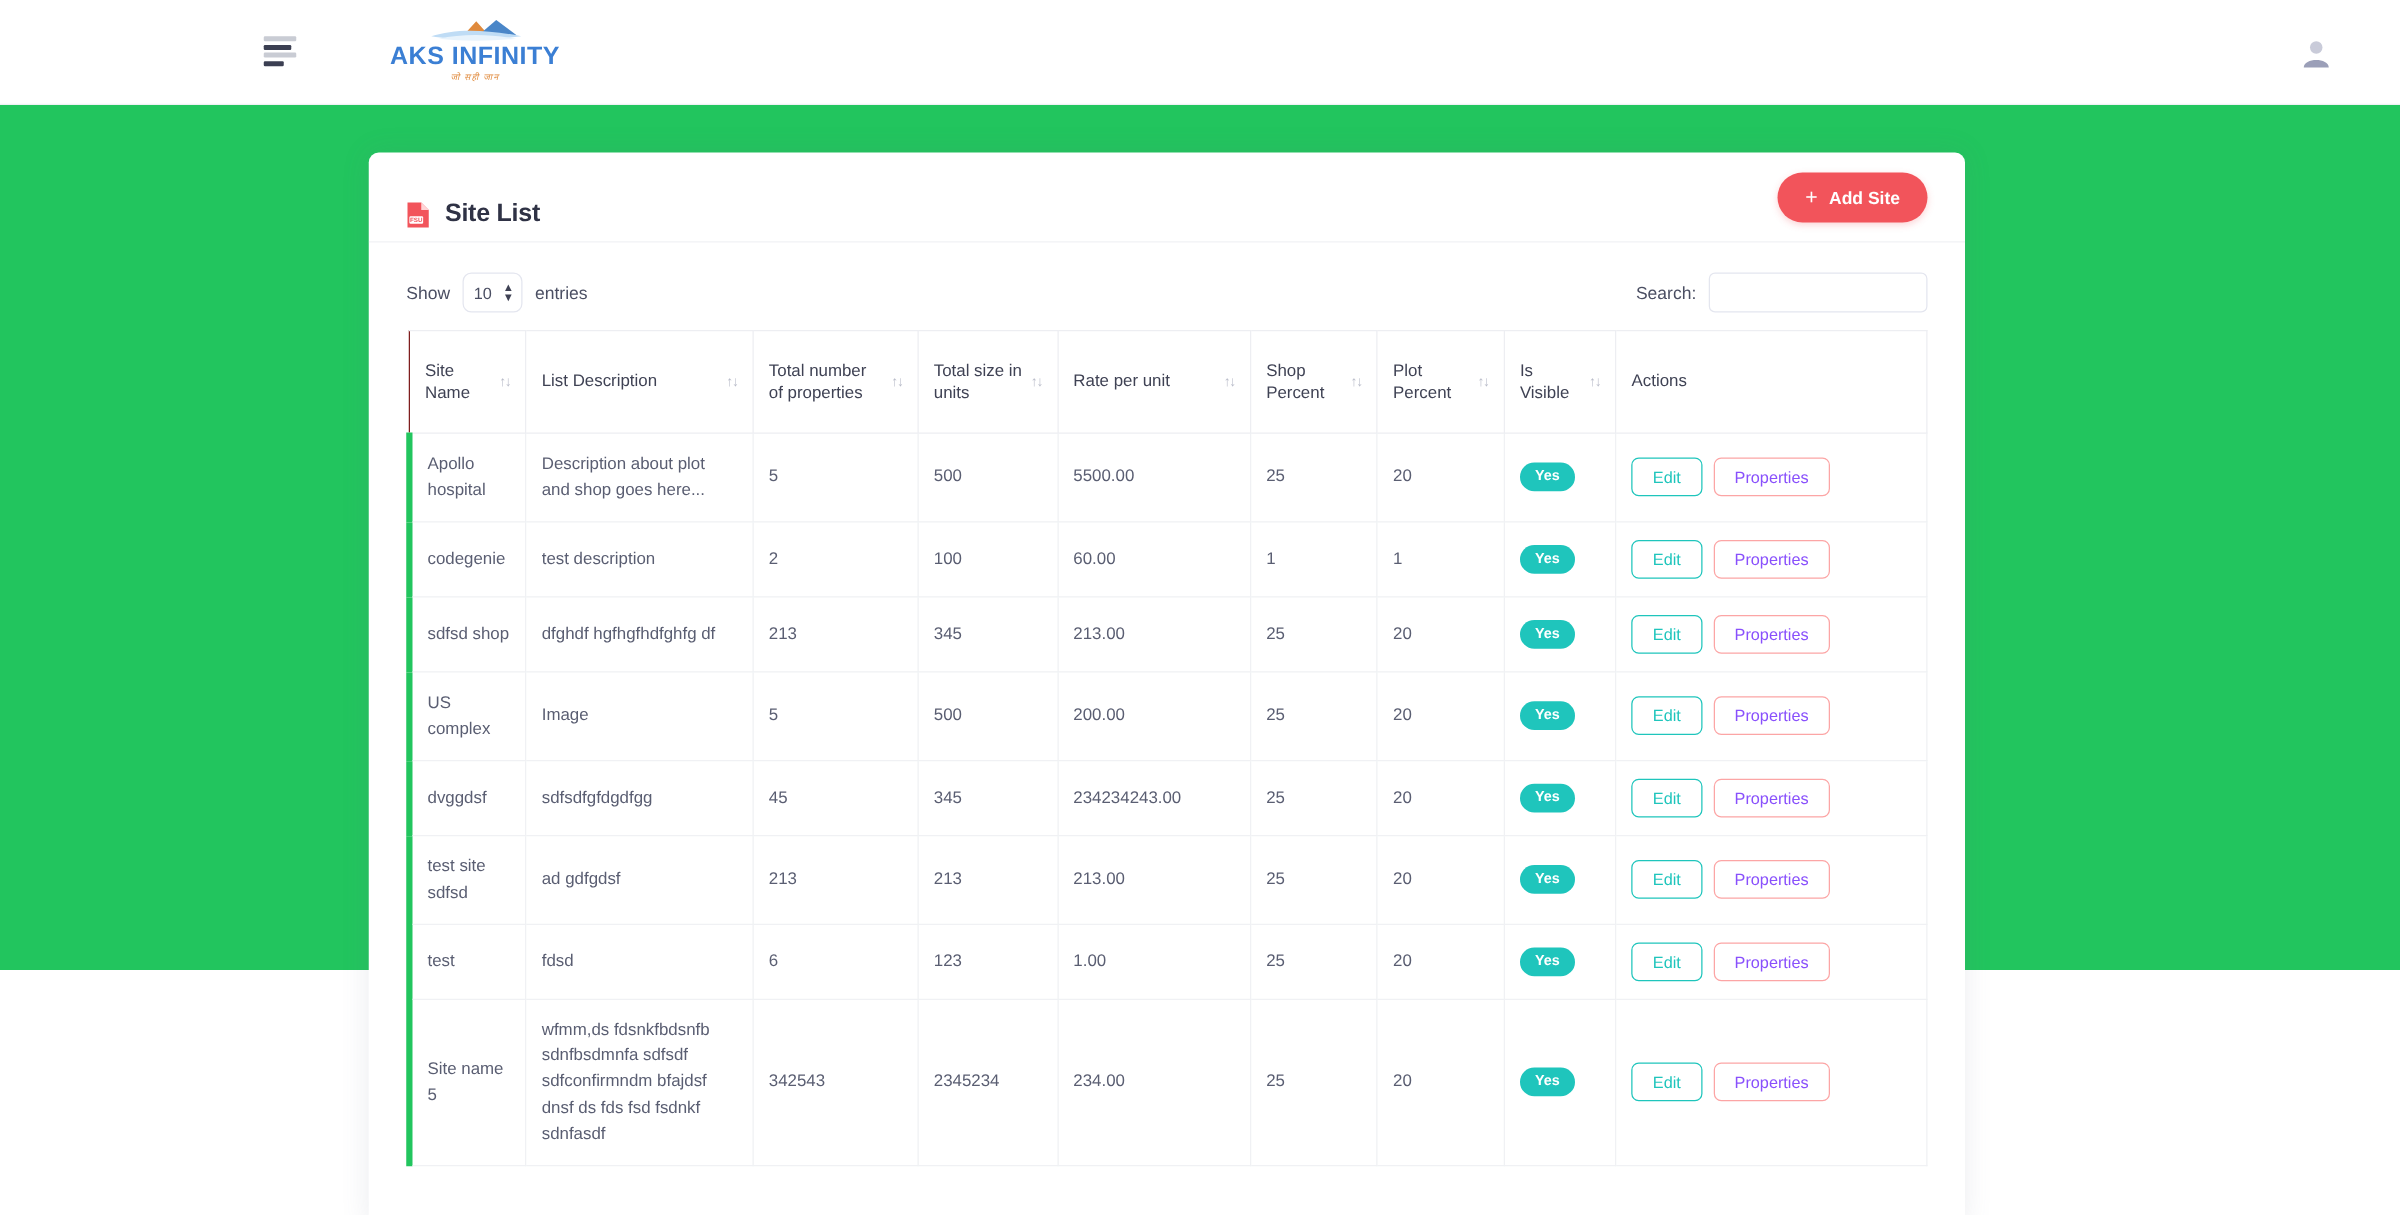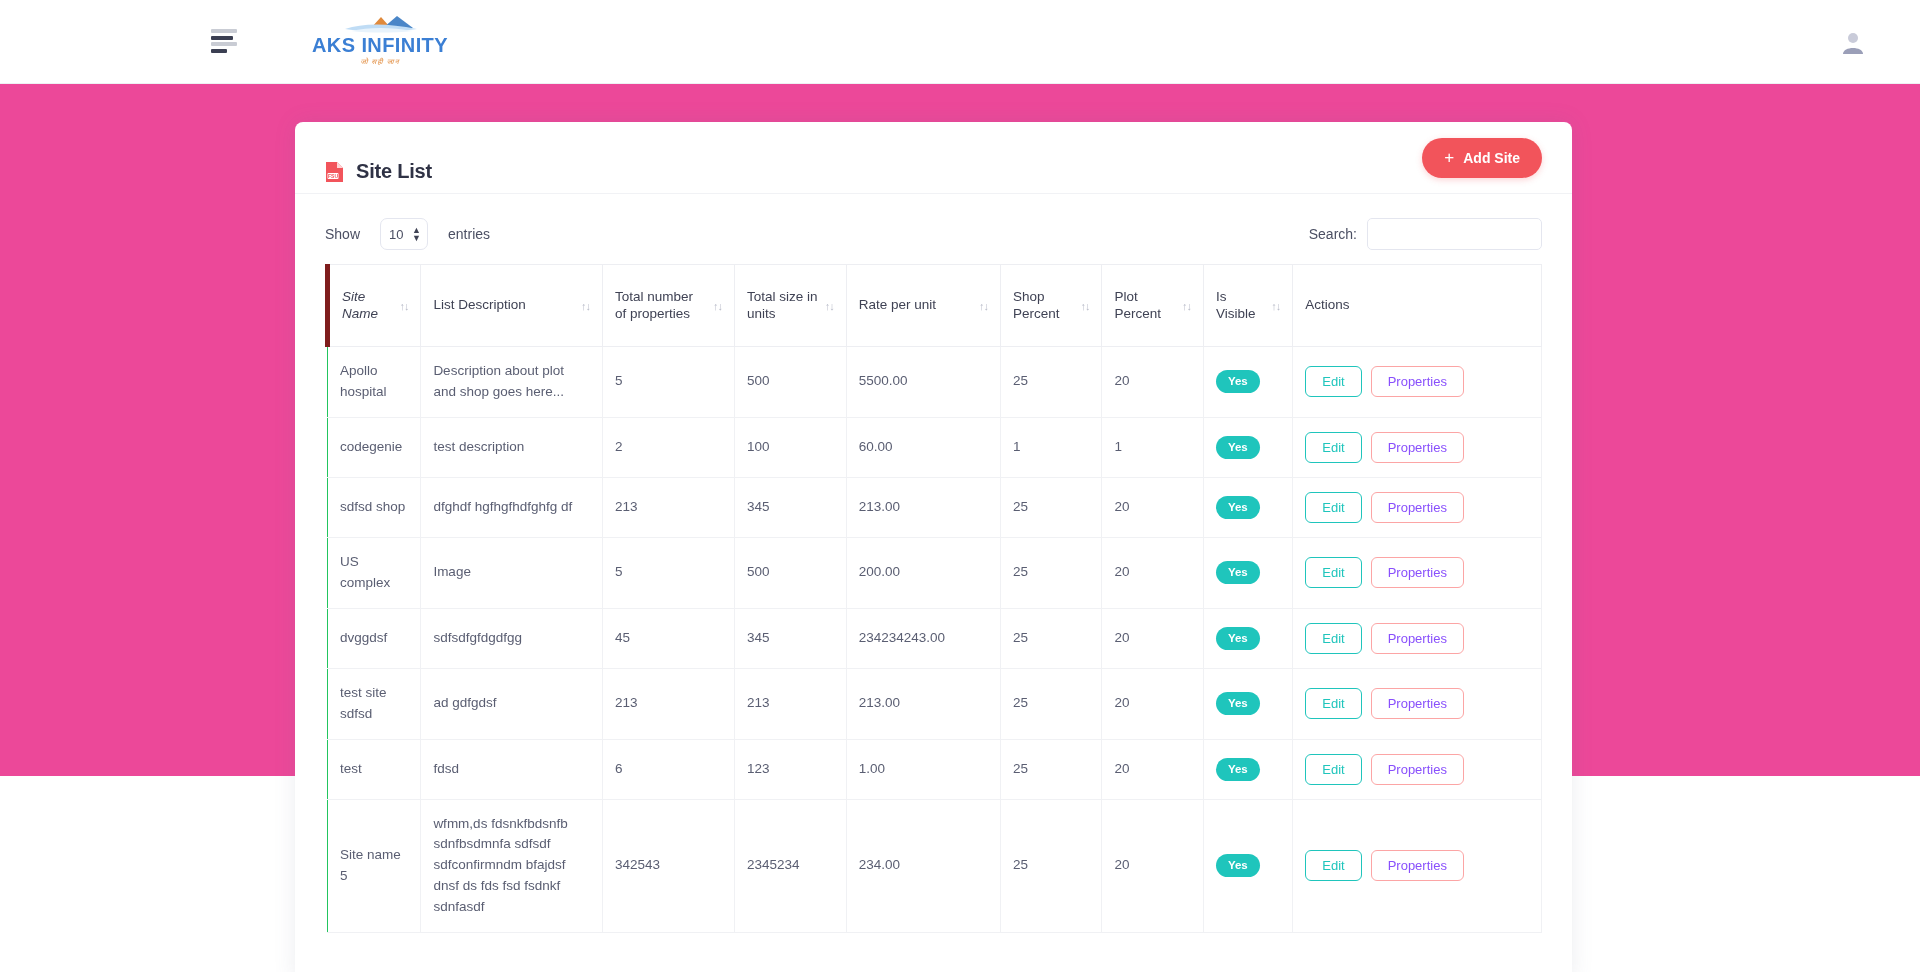--- a/index.html
+++ b/index.html
@@ -4,21 +4,21 @@
 <style>
   * { box-sizing: border-box; }
   html, body {
     margin: 0; padding: 0;
     width: 1920px; height: 972px;
     background: #ffffff;
     font-family: "Liberation Sans", sans-serif;
     color: #3f4254;
     overflow: hidden;
   }
-  .page { position: relative; width: 1920px; height: 776px; background: #ec4899; }
+  .page { position: relative; width: 1920px; height: 776px; background: #22c55e; }
 
   
   .topbar {
     position: absolute; top: 0; left: 0;
     width: 1920px; height: 84px;
     background: #ffffff;
     border-bottom: 1px solid #eef0f3;
     display: flex; align-items: center;
   }
   .hamburger {
@@ -84,21 +84,21 @@
     cursor: pointer;
     box-shadow: 0 2px 6px rgba(242,84,91,0.25);
   }
   .plus { font-size: 17px; font-weight: normal; line-height: 1; }
 
   
   .toolbar {
     display: flex; align-items: center; justify-content: space-between;
     padding: 24px 30px 14px 30px;
   }
-  .show-entries { display: flex; align-items: center; gap: 20px; font-size: 14px; color: #4b4f63; justify-content: space-between; }
+  .show-entries { display: flex; align-items: center; gap: 10px; font-size: 14px; color: #4b4f63; justify-content: space-between; }
   .select-wrap { position: relative; }
   .entries-select {
     appearance: none; -webkit-appearance: none;
     border: 1px solid #e4e6ef; border-radius: 7px;
     height: 32px; width: 48px;
     padding: 0 18px 0 8px;
     font-size: 13px; color: #4b4f63;
     font-family: "Liberation Sans", sans-serif;
     background: #fff; cursor: pointer;
   }
@@ -122,33 +122,33 @@
   thead th {
     border-top: 1px solid #edeef2;
     border-bottom: 1px solid #edeef2;
     border-right: 1px solid #edeef2;
     padding: 14px 12px;
     font-size: 13.5px; font-weight: normal;
     color: #3f4254; text-align: left; vertical-align: middle;
     height: 82px;
     position: relative;
   }
-  thead th:first-child { border-left: 5px solid #7f1d1d; font-style: italic; }
+  thead th:first-child { border-left: 1px solid #7f1d1d; }
   .th-inner { display: flex; align-items: center; justify-content: space-between; gap: 6px; }
   .th-label { line-height: 1.25; }
   .sort-ic { flex: 0 0 auto; color: #b9bcc9; font-size: 11px; letter-spacing: -1px; }
   tbody td {
     border-bottom: 1px solid #f0f1f4;
     border-right: 1px solid #f0f1f4;
     padding: 14px 12px;
     font-size: 13.5px; color: #5a5e72;
     vertical-align: middle; line-height: 1.55;
     height: 53px;
   }
-  tbody td:first-child { border-left: 1px solid #22c55e; }
+  tbody td:first-child { border-left: 5px solid #22c55e; }
   tbody tr:first-child td { border-top: none; }
 
   .badge-yes {
     display: inline-block; background: #1fc5bc; color: #ffffff;
     border-radius: 12px; padding: 4px 12px;
     font-size: 11.5px; font-weight: bold; line-height: 1.3;
   }
   .actions { display: flex; align-items: center; gap: 9px; }
   .btn-edit, .btn-props {
     background: #ffffff; border-radius: 6px;

